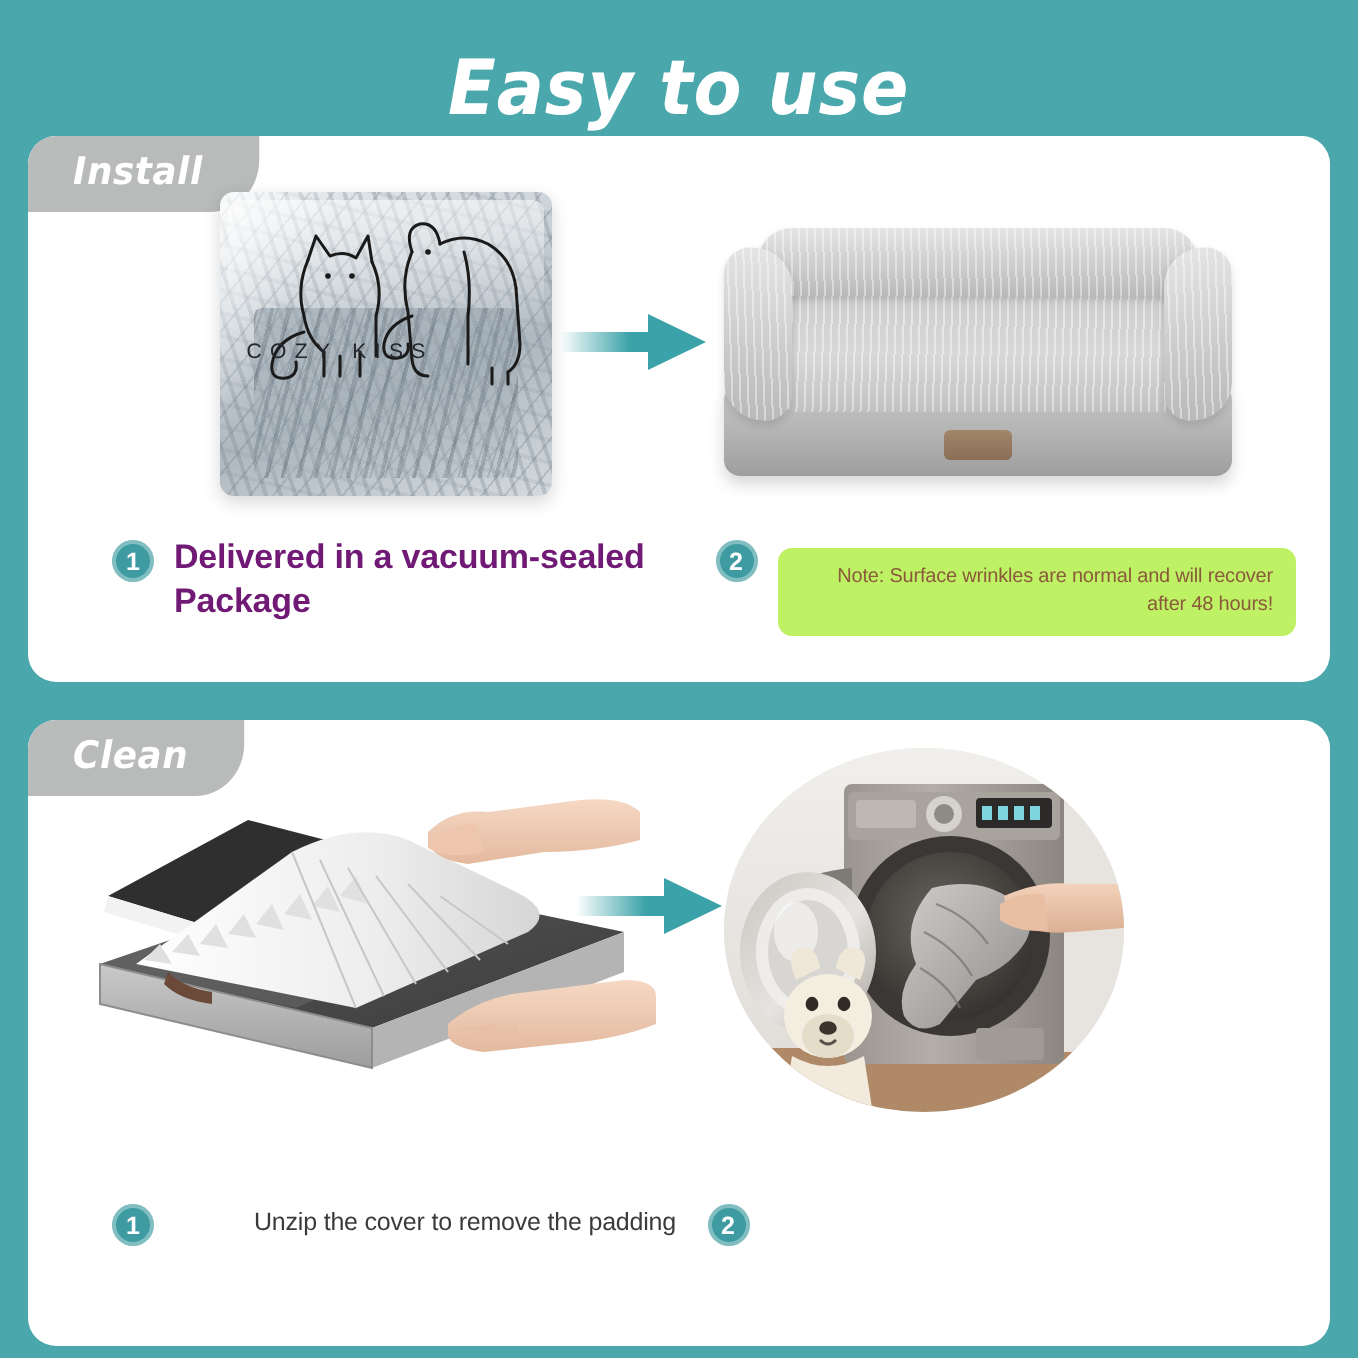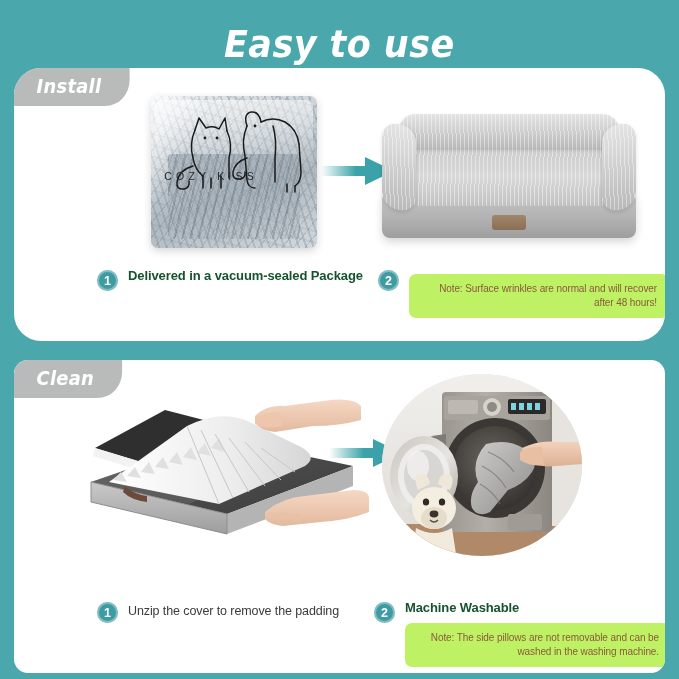--- a/index.html
+++ b/index.html
@@ -36,21 +36,21 @@
 
   
   .card {
     position: absolute;
     left: 14px;
     width: 651px;
     background: #ffffff;
     border-radius: 14px;
     overflow: hidden;
   }
-  #card-install { top: 68px;  height: 273px; border-radius: 27px; }
+  #card-install { top: 68px;  height: 273px; }
   #card-clean   { top: 360px; height: 313px; }
 
   .tab {
     position: absolute;
     top: 0;
     left: 0;
     background: #b9bbbb;
     color: #ffffff;
     font-size: 19px;
     font-weight: bold;
@@ -61,21 +61,20 @@
     border-bottom-right-radius: 26px;
     letter-spacing: 0.3px;
     transform: scaleX(0.94);
     transform-origin: left center;
   }
 
   .panes {
     display: flex;
     width: 100%;
     height: 100%;
-    padding-left: 41px;
   }
   .pane {
     position: relative;
     flex: 1 1 50%;
   }
   .pane-left  { padding: 0; }
   .pane-right { padding: 0; }
 
   
   .pkg-wrap {
@@ -192,33 +191,34 @@
     border-radius: 50%;
     background: #3e9ba2;
     color: #ffffff;
     font-size: 12.5px;
     font-weight: bold;
     display: flex; align-items: center; justify-content: center;
     margin-top: 2px;
     box-shadow: inset 0 0 0 2px rgba(255,255,255,.35);
   }
   .cap-text {
-    color: #14532d;
-    font-size: 13px;
+    color: #701a75;
+    font-size: 17px;
     font-weight: bold;
     line-height: 1.3;
     letter-spacing: -0.1px;
   }
   .cap-sub {
     color: #3a3a3a;
     font-size: 12.5px;
     font-weight: normal;
     line-height: 1.35;
     margin-top: 3px;
     letter-spacing: -0.1px;
+    margin-left: 40px;
   }
   .note {
     background: #bef264;
     color: #8a5a3b;
     font-size: 10px;
     line-height: 1.4;
     border-radius: 7px;
     padding: 8px 11px;
     letter-spacing: -0.1px;
     text-align: right;
@@ -482,21 +482,17 @@
             <ellipse cx="38" cy="20" rx="3.2" ry="3.6" fill="#2f2a26"></ellipse>
             <ellipse cx="30" cy="32" rx="4.4" ry="3.4" fill="#3b332c"></ellipse>
             <path d="M26 38 q4 4 8 0" stroke="#5a5048" stroke-width="1.4" fill="none"></path>
             <path d="M12 46 q18 10 36 0 l4 26 l-44 0 z" fill="#f2ebdd"></path>
           </g>
         </svg>
       </div>
 
       <div class="caption" style="left:14px; top:240px; width:296px;">
         <div class="badge">2</div>
-        <div style="flex:1;">
-          <div class="cap-text">Machine Washable</div>
-          <div class="note" style="margin-top:6px;">Note: The side pillows are not removable and can be washed in the washing machine.</div>
-        </div>
       </div>
     </div>
 
   </div>
 </div>
 
 </body></html>

